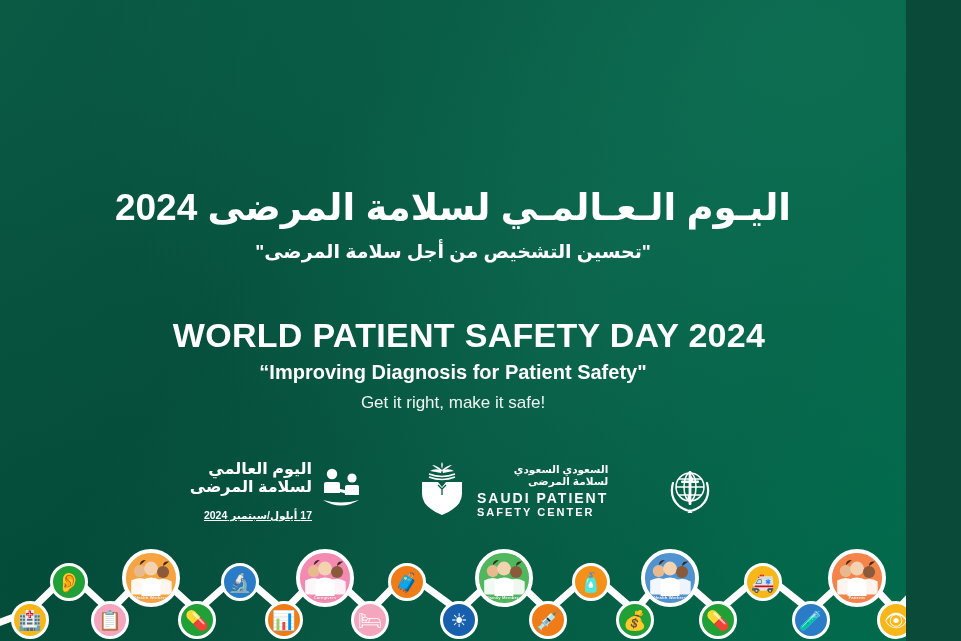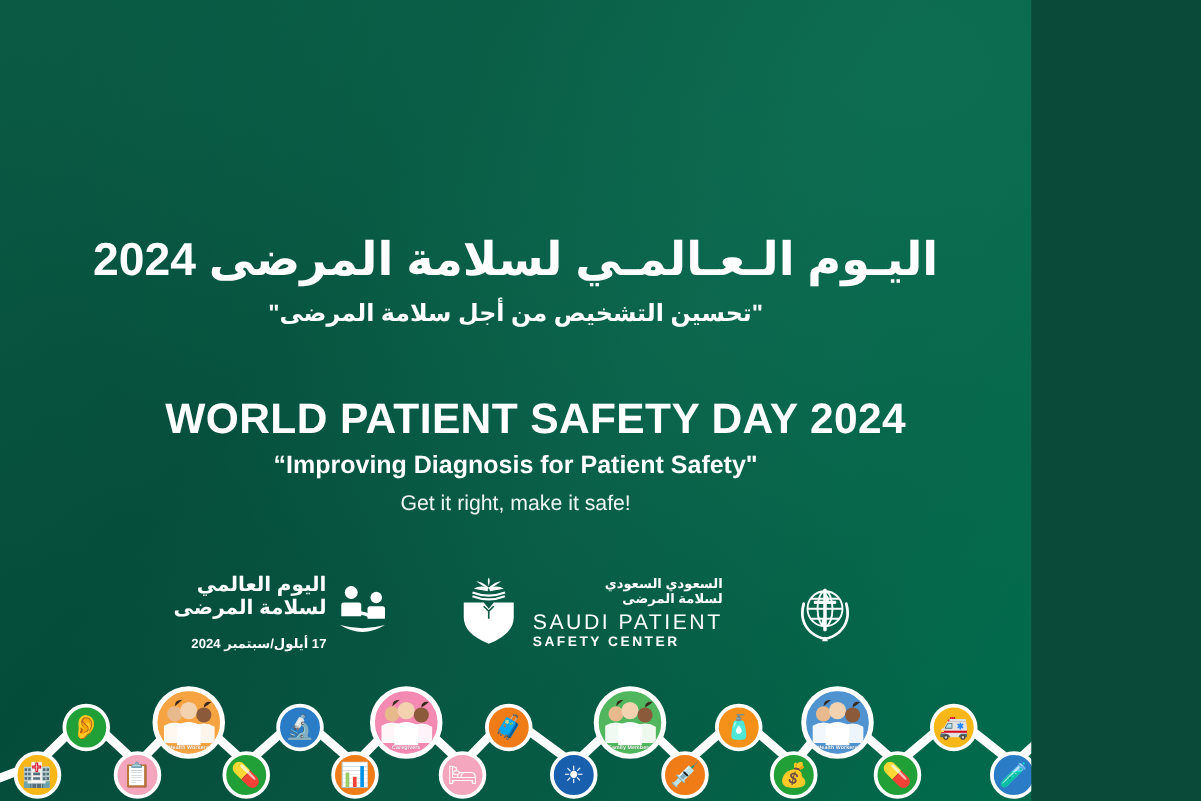--- a/index.html
+++ b/index.html
@@ -6,21 +6,21 @@
   html, body {
     margin: 0;
     padding: 0;
     background: #0a4a38;
   }
   body {
     font-family: "Liberation Sans", "DejaVu Sans", sans-serif;
   }
   .poster {
     position: relative;
-    width: 825px;
+    width: 906px;
     height: 641px;
     overflow: hidden;
     background:
       radial-gradient(ellipse 1200px 900px at 88% 8%, rgba(16,120,88,0.55) 0%, rgba(16,120,88,0.0) 60%),
       radial-gradient(ellipse 1100px 800px at 8% 92%, rgba(2,70,54,0.55) 0%, rgba(2,70,54,0.0) 62%),
       linear-gradient(125deg, #0a5a44 0%, #07533f 32%, #0a6049 58%, #046348 78%, #016b4c 100%);
   }
 
   
   .ar-title {
@@ -121,28 +121,28 @@
 
   
   .logo-wpsd { gap: 9px; }
   .logo-wpsd .txt {
     direction: rtl;
     text-align: right;
     line-height: 1.12;
   }
   .logo-wpsd .l1 { font-size: 16px; font-weight: bold; white-space: nowrap; }
   .logo-wpsd .l2 { font-size: 16px; font-weight: bold; white-space: nowrap; }
-  .logo-wpsd .l3 { font-size: 10.5px; font-weight: bold; white-space: nowrap; margin-top: 14px; }
+  .logo-wpsd .l3 { font-size: 10.5px; font-weight: bold; white-space: nowrap; margin-top: 14px; text-decoration: underline; }
 
   
   .logo-spsc { gap: 10px; }
   .logo-spsc .txt { line-height: 1.15; text-align: left; }
   .logo-spsc .ar1 { font-size: 10.5px; font-weight: bold; direction: rtl; text-align: right; white-space: nowrap; letter-spacing: .5px;}
   .logo-spsc .ar2 { font-size: 10.5px; font-weight: bold; direction: rtl; text-align: right; white-space: nowrap; letter-spacing: .5px;}
-  .logo-spsc .en1 { font-size: 17px; font-weight: normal; letter-spacing: 2.0px; white-space: nowrap; margin-top: 3px; }
+  .logo-spsc .en1 { font-size: 14px; font-weight: bold; letter-spacing: 2.0px; white-space: nowrap; margin-top: 3px; }
   .logo-spsc .en2 { font-size: 11px; font-weight: bold; letter-spacing: 2.0px; white-space: nowrap; }
 
   
   .logo-who { gap: 10px; }
   .logo-who .txt { direction: rtl; text-align: right; line-height: 1.12; }
   .logo-who .w1 { font-size: 17px; font-weight: bold; white-space: nowrap; }
   .logo-who .w2 { font-size: 17px; font-weight: bold; white-space: nowrap; }
 
   
   .ribbon {

